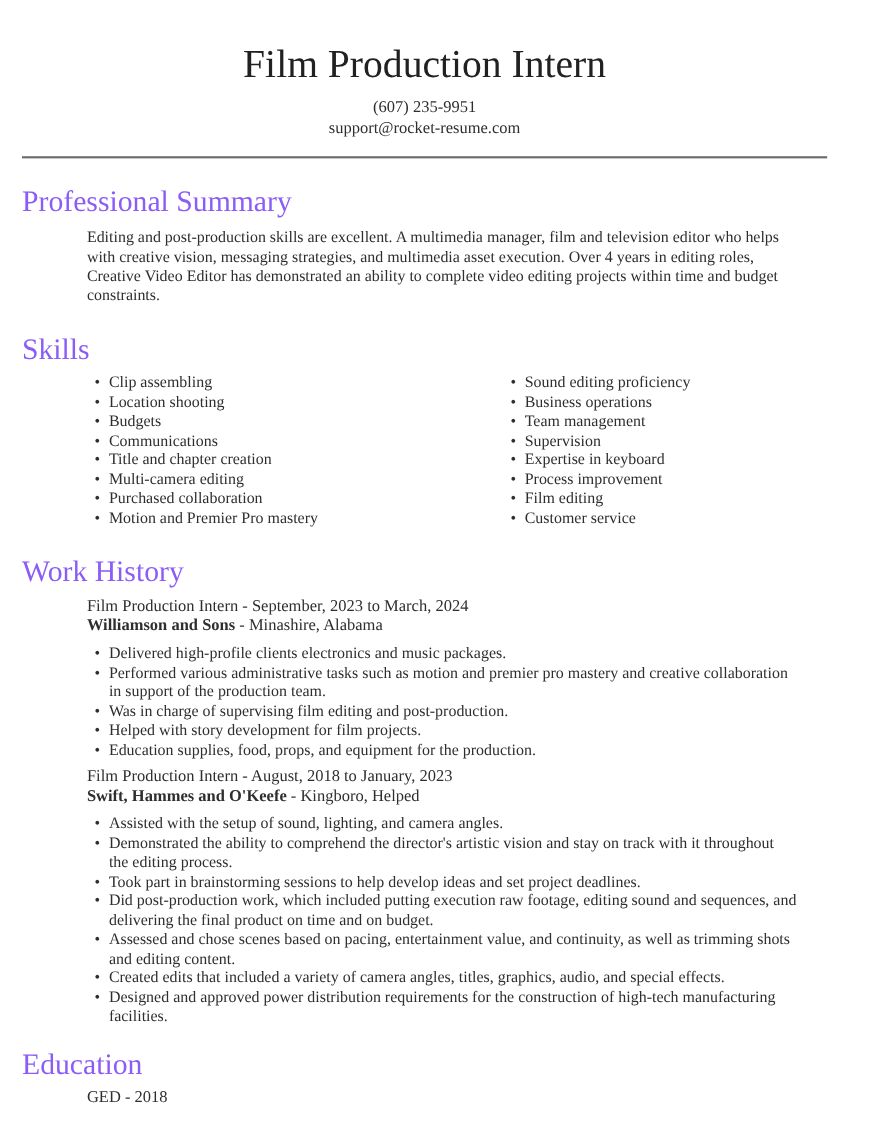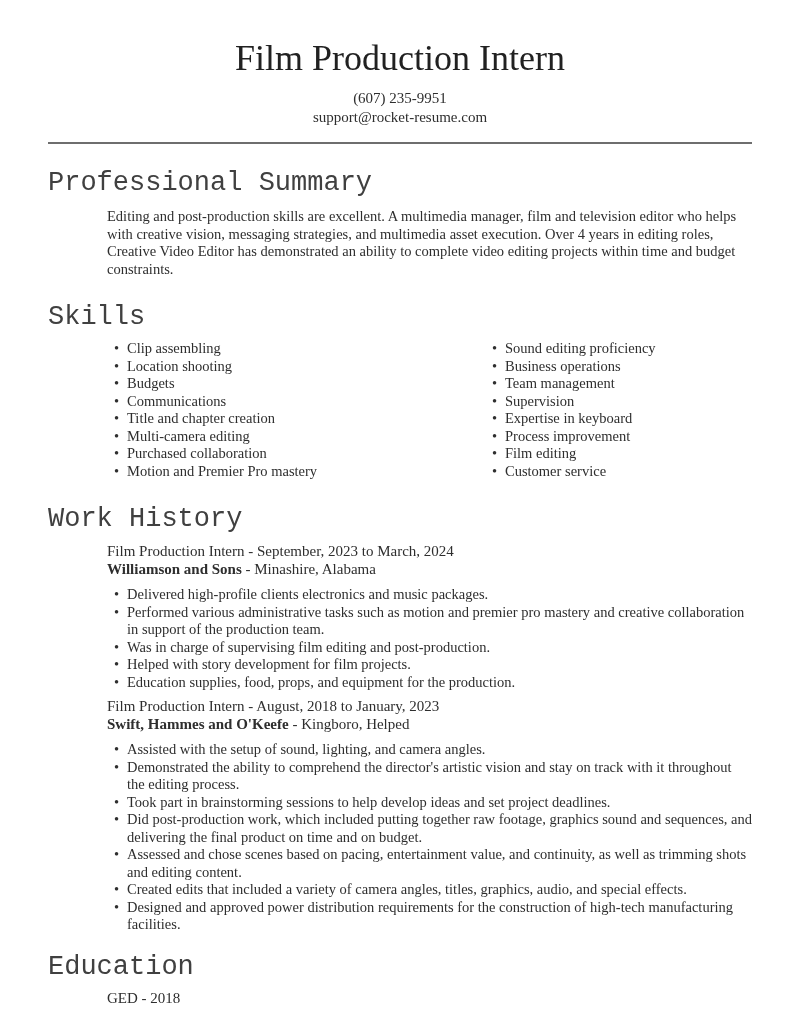--- a/index.html
+++ b/index.html
@@ -4,21 +4,21 @@
 <style>
   * { box-sizing: border-box; }
   html, body { margin: 0; padding: 0; background: #ffffff; }
   .page {
     width: 800px;
     height: 1035px;
     overflow: hidden;
     background: #ffffff;
     font-family: "Liberation Serif", "DejaVu Serif", serif;
     color: #2e2e2e;
-    padding: 36px 48px 0 48px;
+    padding: 36px 48px 0 20px;
   }
 
   
   .resume-title {
     margin: 0;
     font-size: 36px;
     font-weight: 400;
     line-height: 44px;
     text-align: center;
     color: #212121;
@@ -34,22 +34,21 @@
     border-top: 2px solid #6e6e6e;
     margin: 15px 0 0 0;
   }
 
   
   .section-heading {
     margin: 22px 0 0 0;
     font-size: 27px;
     font-weight: 400;
     line-height: 34px;
-    color: #404040;
-    font-family: Liberation Mono, monospace;
+    color: #8b5cf6;
   }
   .body-text {
     font-size: 14.5px;
     line-height: 17.5px;
   }
   .summary-text {
     margin: 8px 0 0 59px;
     max-width: 648px;
   }
 
@@ -160,21 +159,21 @@
         <div class="job-title-line">Film Production Intern - August, 2018 to January, 2023</div>
         <div class="job-company-line">
           <span class="bold-name">Swift, Hammes and O'Keefe</span>
           <span>- Kingboro, Helped</span>
         </div>
       </div>
       <ul class="bullets body-text job-bullets">
         <li>Assisted with the setup of sound, lighting, and camera angles.</li>
         <li>Demonstrated the ability to comprehend the director's artistic vision and stay on track with it throughout the editing process.</li>
         <li>Took part in brainstorming sessions to help develop ideas and set project deadlines.</li>
-        <li>Did post-production work, which included putting together raw footage, graphics sound and sequences, and delivering the final product on time and on budget.</li>
+        <li>Did post-production work, which included putting execution raw footage, editing sound and sequences, and delivering the final product on time and on budget.</li>
         <li>Assessed and chose scenes based on pacing, entertainment value, and continuity, as well as trimming shots and editing content.</li>
         <li>Created edits that included a variety of camera angles, titles, graphics, audio, and special effects.</li>
         <li>Designed and approved power distribution requirements for the construction of high-tech manufacturing facilities.</li>
       </ul>
     </div>
   </section>
 
   <section class="section-education">
     <h2 class="section-heading">Education</h2>
     <div class="edu-block">

